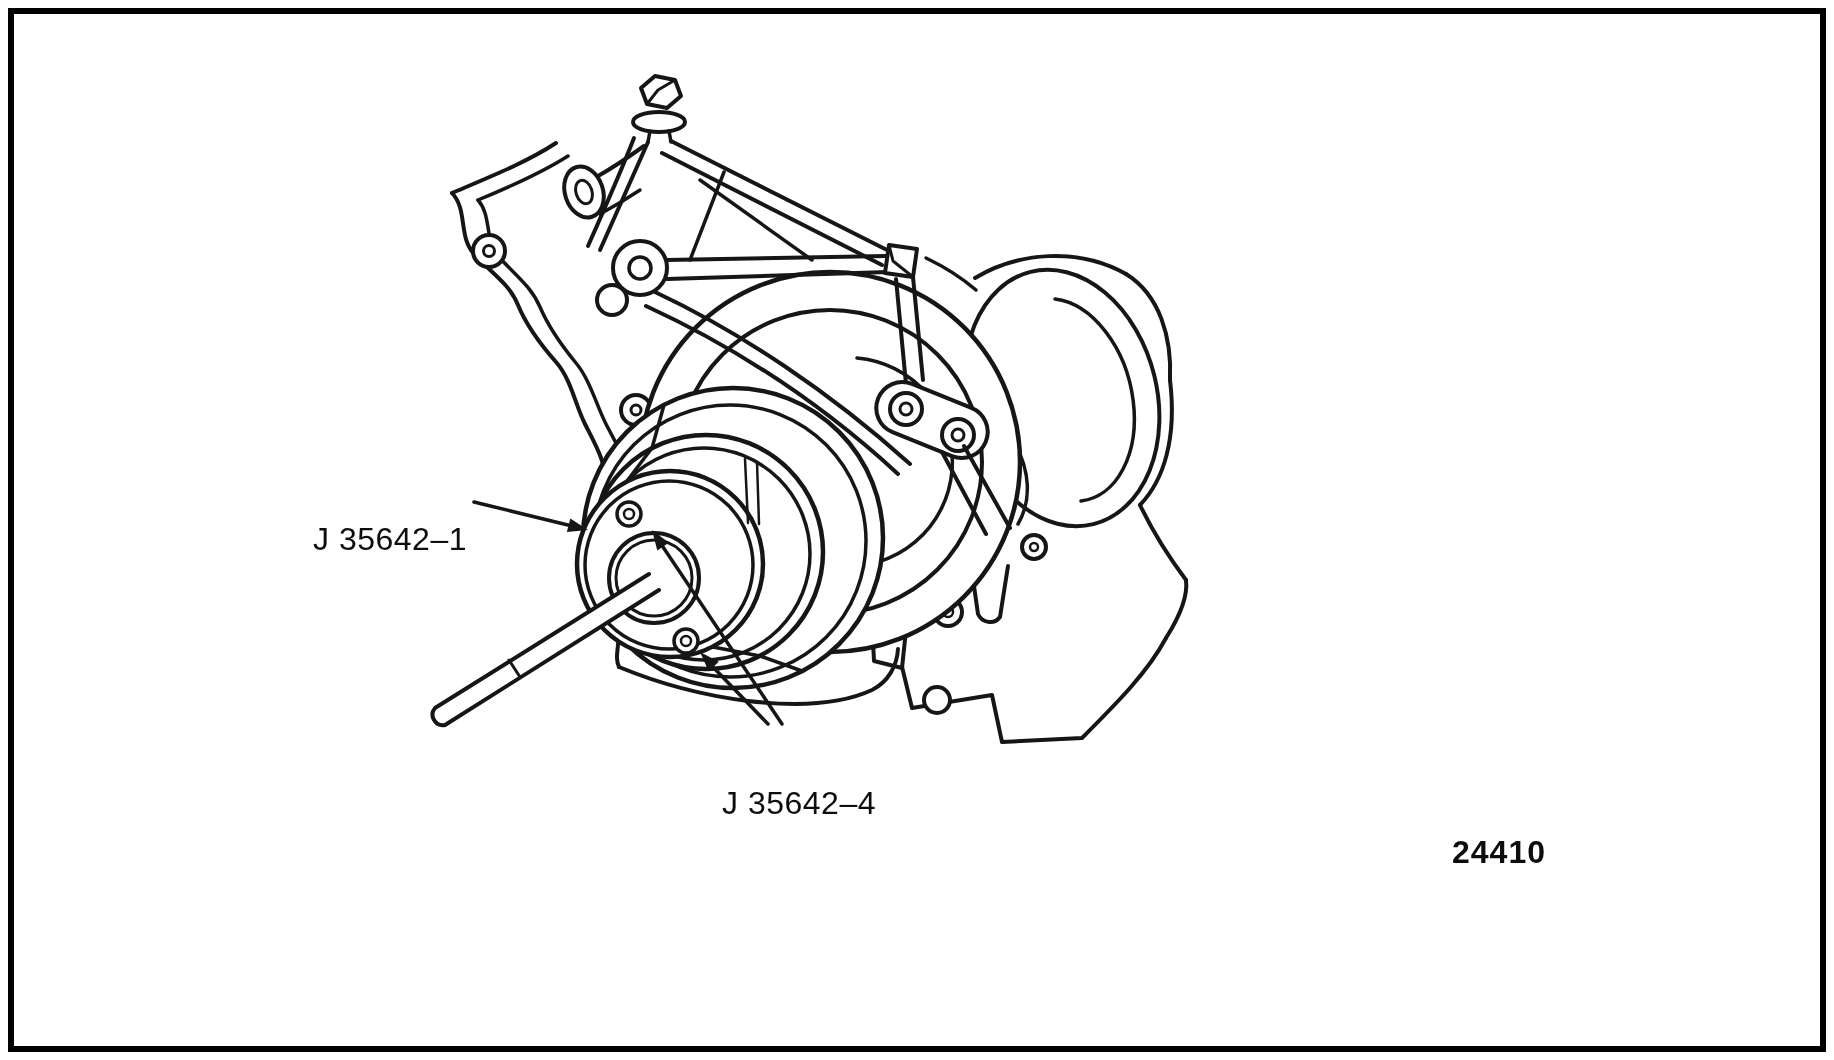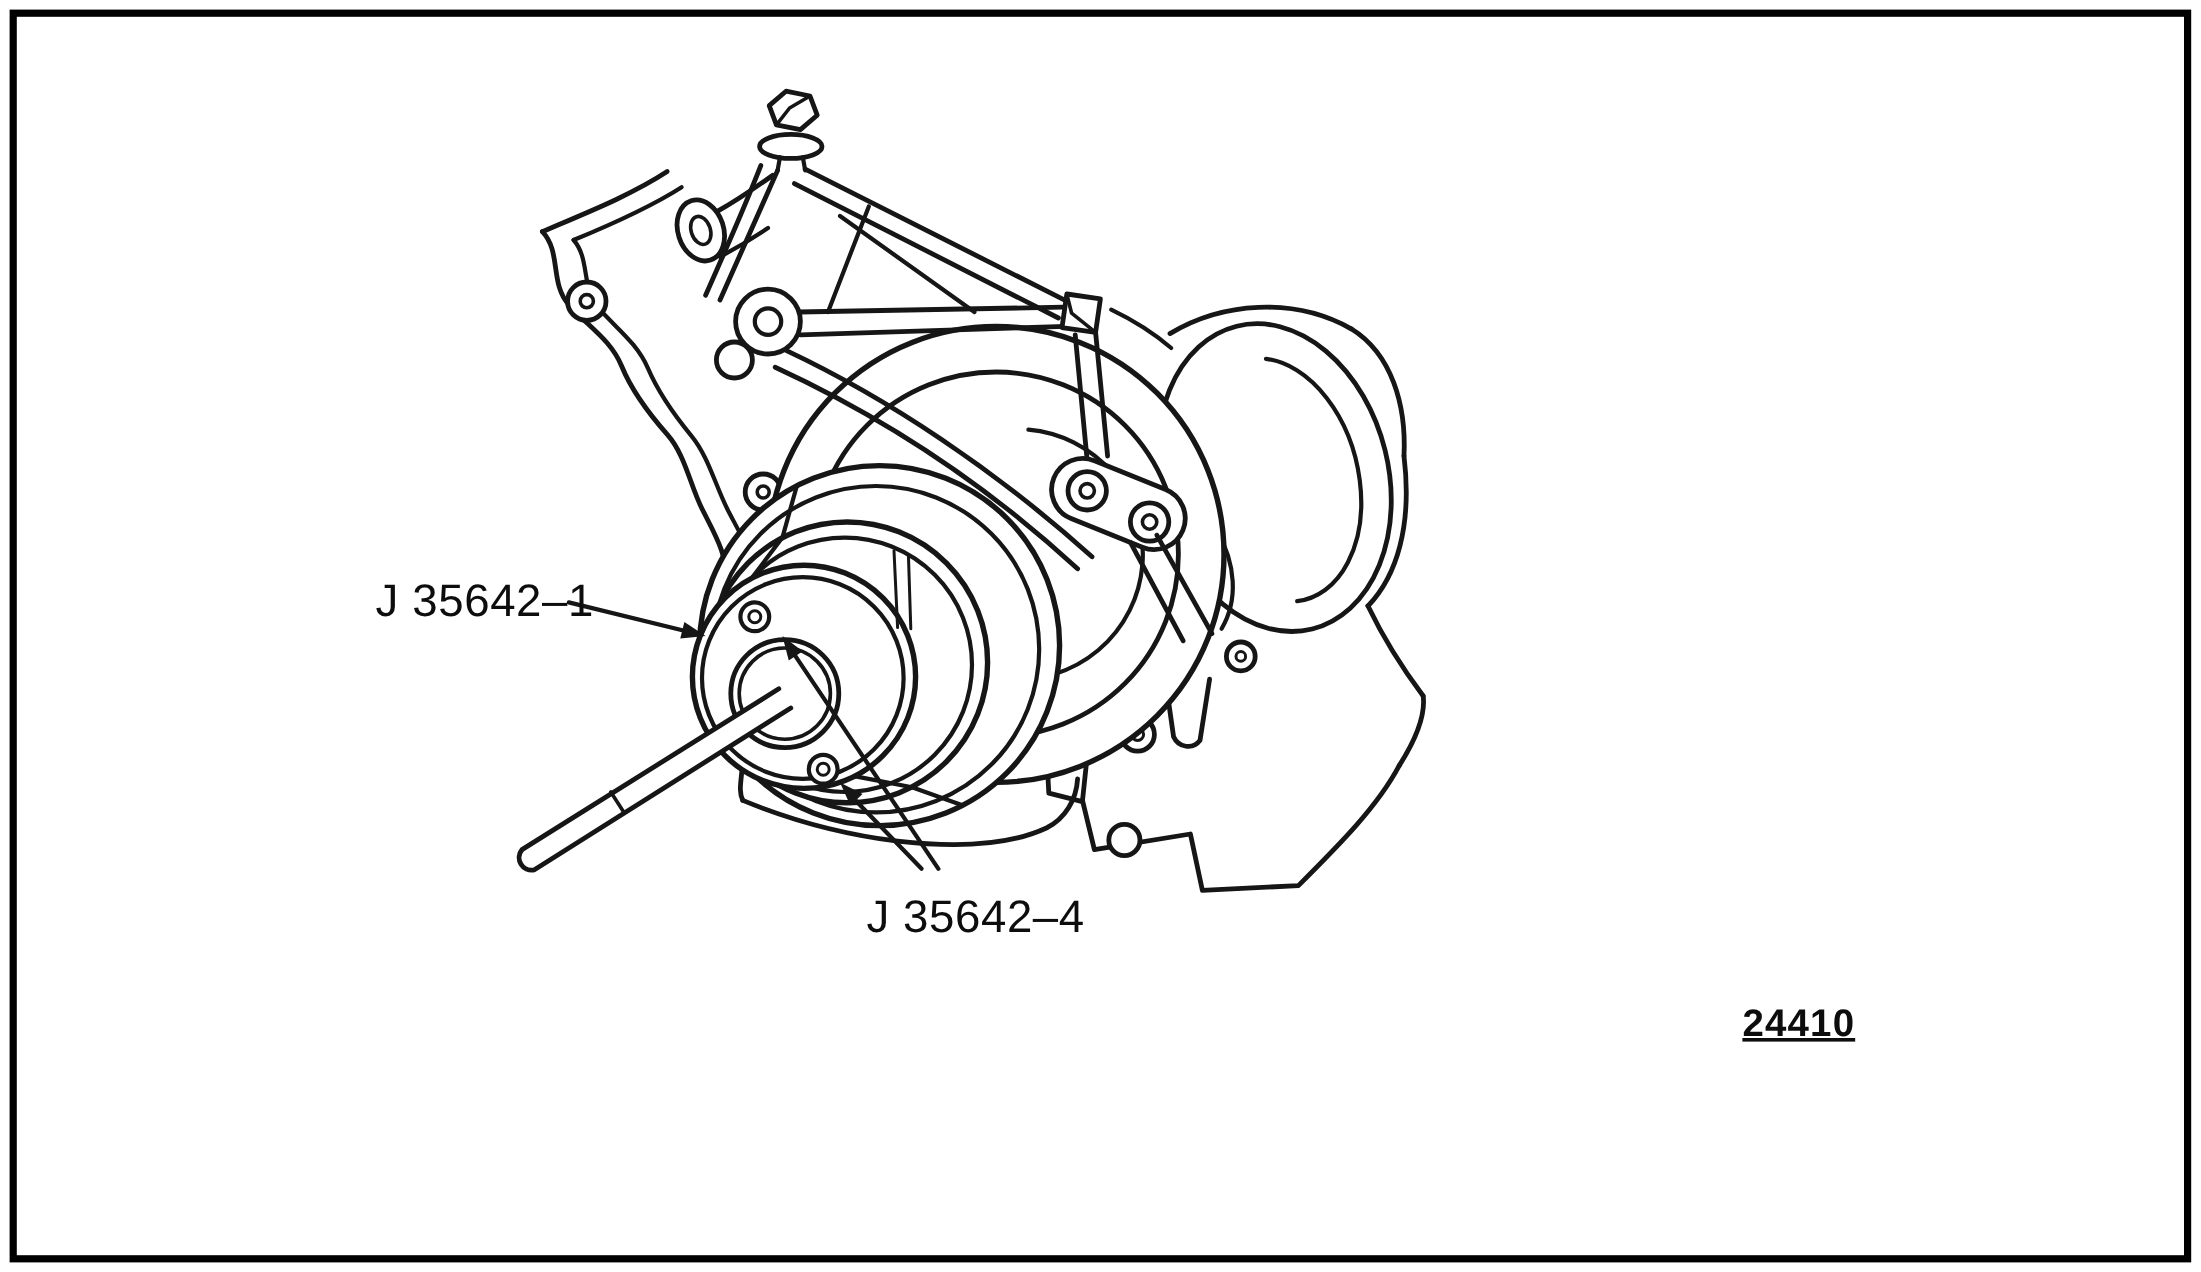--- a/index.html
+++ b/index.html
@@ -23,36 +23,36 @@
   }
   .diagram-svg {
     position: absolute;
     left: 0;
     top: 0;
     width: 1834px;
     height: 1060px;
   }
   .callout {
     position: absolute;
-    font-size: 38px;
+    font-size: 32px;
     letter-spacing: 0.5px;
     color: #0d0d0d;
     white-space: nowrap;
+    margin-top: 41px;
   }
   .label-tool1 { left: 313px; top: 480px; }
   .label-tool4 { left: 722px; top: 744px; }
   .fig-number {
     position: absolute;
     left: 1452px;
     top: 834px;
     font-size: 32px;
     font-weight: 700;
     letter-spacing: 1px;
     color: #0d0d0d;
-    text-decoration: underline;
   }
 </style>
 </head>
 <body>
 
 <div class="stage">
 
   <svg class="diagram-svg" viewBox="0 0 1834 1060" xmlns="http://www.w3.org/2000/svg">
     <g stroke="#161616" fill="none" stroke-width="4" stroke-linecap="round" stroke-linejoin="round">
 

